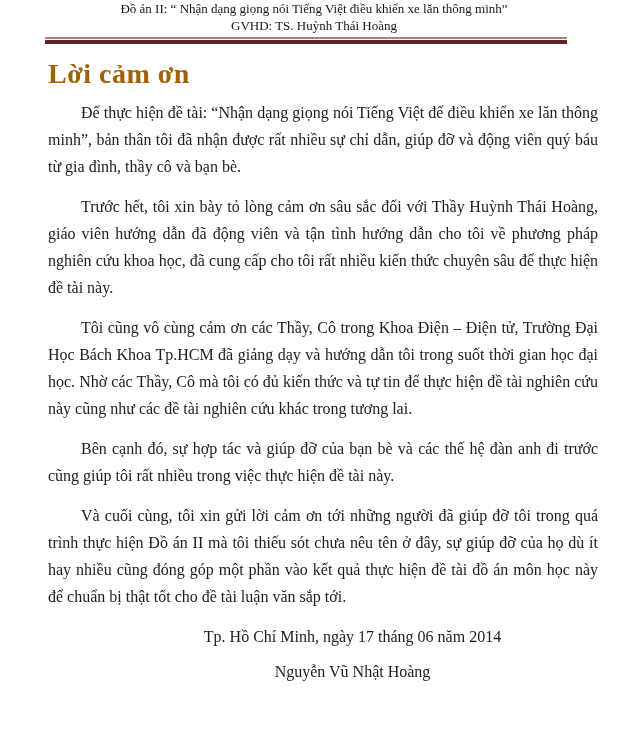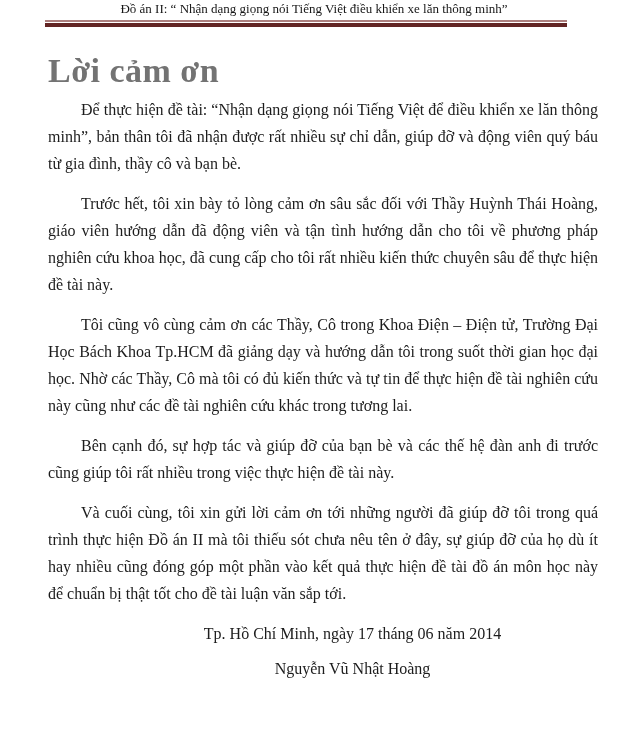--- a/index.html
+++ b/index.html
@@ -30,25 +30,25 @@
   .rule-thin{
     height:2px;
     background:var(--rule-thin);
     margin-bottom:1px;
   }
   .rule-thick{
     height:4px;
     background:var(--rule-thick);
   }
   .title{
-    margin:26px 63px 0 48px;
-    font-size:34px;
+    margin:12px 63px 0 48px;
+    font-size:28px;
     font-weight:bold;
     line-height:36px;
-    color:#737373;
+    color:#a16207;
     letter-spacing:0.5px;
   }
   .content{
     margin:0 30px 0 48px;
     padding-top:7px;
     font-family:Liberation Serif, serif;
   }
   .content p{
     margin:0 0 13px 0;
     font-size:16px;
@@ -67,20 +67,21 @@
     margin-top:8px;
   }
 </style>
 </head>
 <body>
 
 <div class="page">
 
   <div class="header">
     <div>Đồ án II: “ Nhận dạng giọng nói Tiếng Việt điều khiển xe lăn thông minh”</div>
+    <div>GVHD: TS. Huỳnh Thái Hoàng</div>
   </div>
 
   <div class="rule">
     <div class="rule-thin"></div>
     <div class="rule-thick"></div>
   </div>
 
   <h1 class="title">Lời cảm ơn</h1>
 
   <div class="content">

